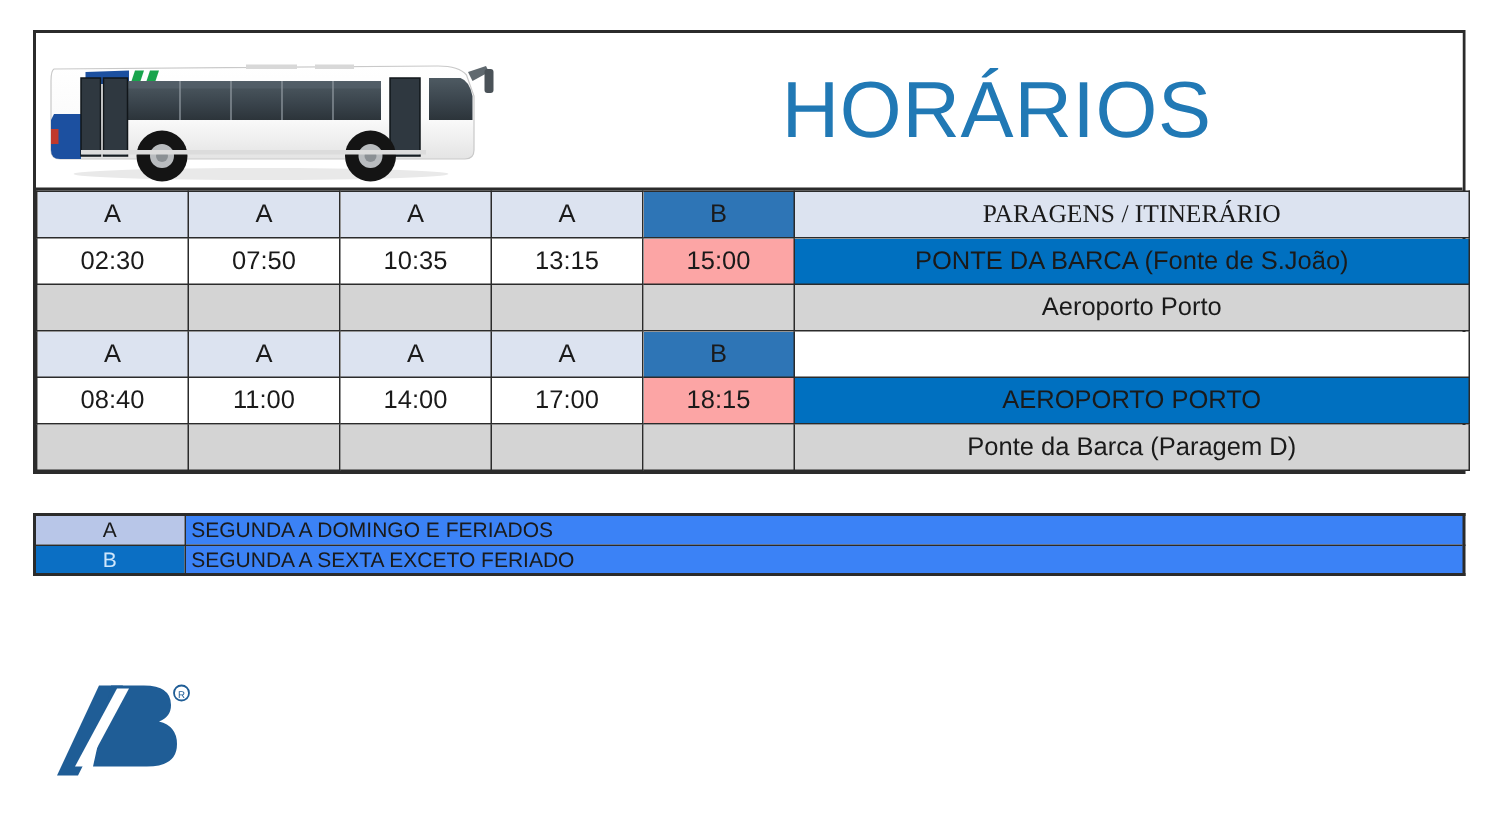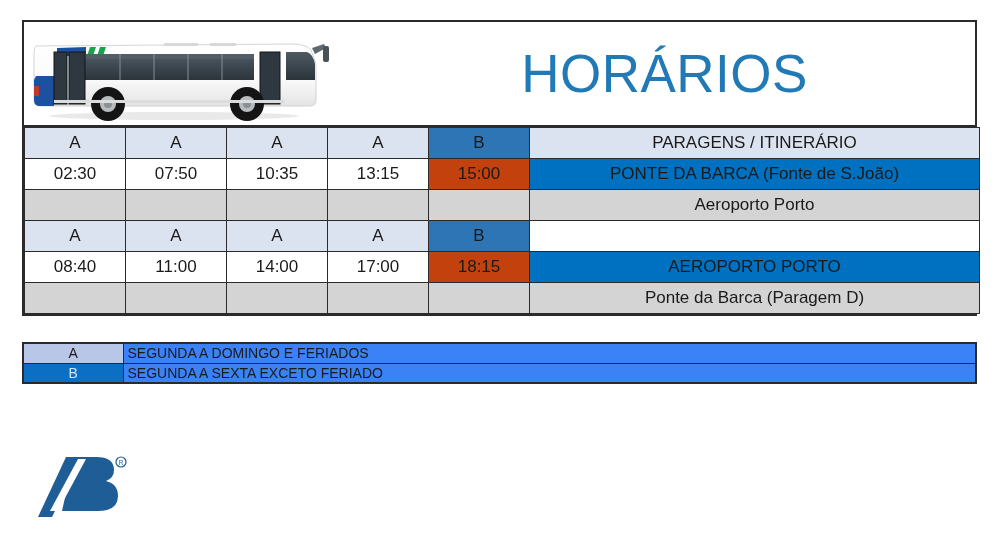--- a/index.html
+++ b/index.html
@@ -77,24 +77,24 @@
     overflow: hidden;
     white-space: nowrap;
   }
   .col-time  { width: 101px; }
   .col-stops { width: 450px; }
 
   
   .c-codeA { background: #dce3f0; font-size: 17px; }
   .c-codeB { background: #2e75b6; color: #ffffff; }
   .c-time  { background: #ffffff; font-size: 19px; }
-  .c-timeB { background: #c2410c; color: #ffffff; font-size: 19px; }
+  .c-timeB { background: #fca5a5; color: #ffffff; font-size: 19px; }
   .c-blank { background: #d4d4d4; }
   .c-empty { background: #ffffff; }
-  .c-stopshead { background: #dce3f0; font-size: 21px; }
+  .c-stopshead { background: #dce3f0; font-size: 21px; font-family: Liberation Serif, serif; }
   .c-stopmain  { background: #0070c0; color: #ffffff; font-size: 21px; }
   .c-stopsub   { background: #d4d4d4; color: #1a1a1a; font-size: 14px; }
 
   
   #legend-table {
     position: absolute;
     left: 22px;
     top: 342px;
     width: 955px;
     border-collapse: collapse;

